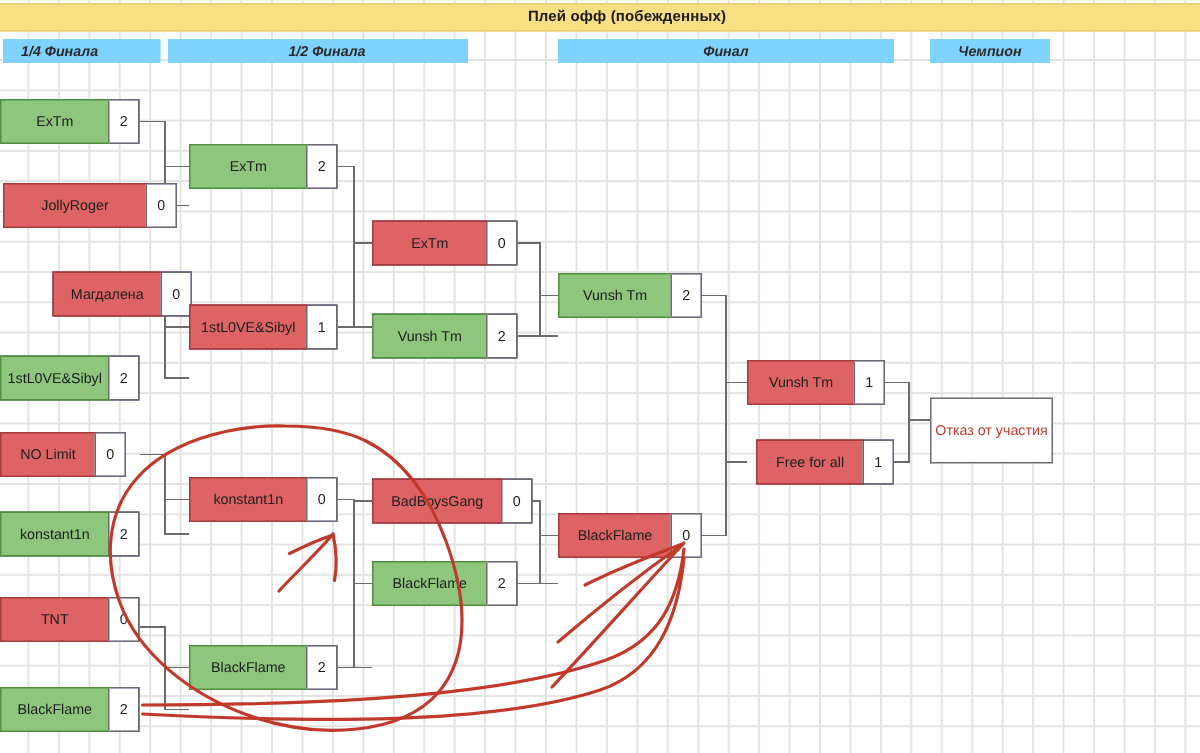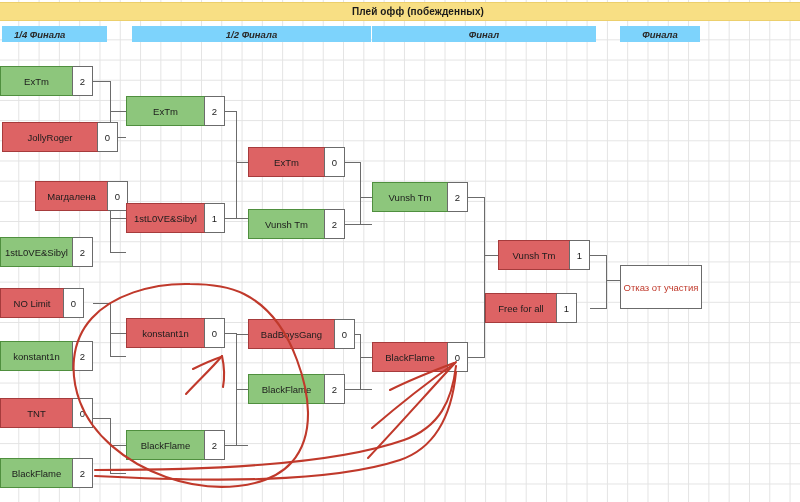--- a/index.html
+++ b/index.html
@@ -102,28 +102,28 @@
 
 <div id="grid"></div>
 
 <div id="title-bar">
   <span class="t">Плей офф (побежденных)</span>
 </div>
 
 <div class="round-label left" style="left:2px;  width:93px;">
     <span>1/4 Финала</span>
   </div>
-<div class="round-label" style="left:132px; width:239px;">
+<div class="round-label" style="left:112px; width:188px;padding-left:12px;">
     <span>1/2 Финала</span>
   </div>
 <div class="round-label" style="left:372px; width:224px;">
     <span>Финал</span>
   </div>
 <div class="round-label" style="left:620px; width:80px;">
-    <span>Финала</span>
+    <span>Чемпион</span>
   </div>
 
 <svg id="lines" width="800" height="502">
   <g stroke="#6b6b6b" stroke-width="1" fill="none" shape-rendering="crispEdges">
 
     <path d="M93,81 H110 V137 H126"></path>
     <path d="M93,137 H110"></path>
     <path d="M110,81 V137"></path>
     <path d="M110,111 H126"></path>
 
@@ -232,21 +232,21 @@
       <div class="sc">2</div>
     </div>
     <div class="slot lose" style="left: 372px; top: 342px; width: 96px;">
       <div class="nm">BlackFlame</div>
       <div class="sc">0</div>
     </div>
     <div class="slot lose" style="left: 498px; top: 240px; width: 92px;">
       <div class="nm">Vunsh Tm</div>
       <div class="sc">1</div>
     </div>
-    <div class="slot lose" style="left: 485px; top: 293px; width: 92px;">
+    <div class="slot lose" style="left: 504px; top: 293px; width: 92px;">
       <div class="nm">Free for all</div>
       <div class="sc">1</div>
     </div>
   </div>
 
 <div class="result-box" id="result-box" style="left:620px; top:265px; width:82px;">
   <span>Отказ от участия</span>
 </div>
 
 <svg id="annotation" width="800" height="502">

